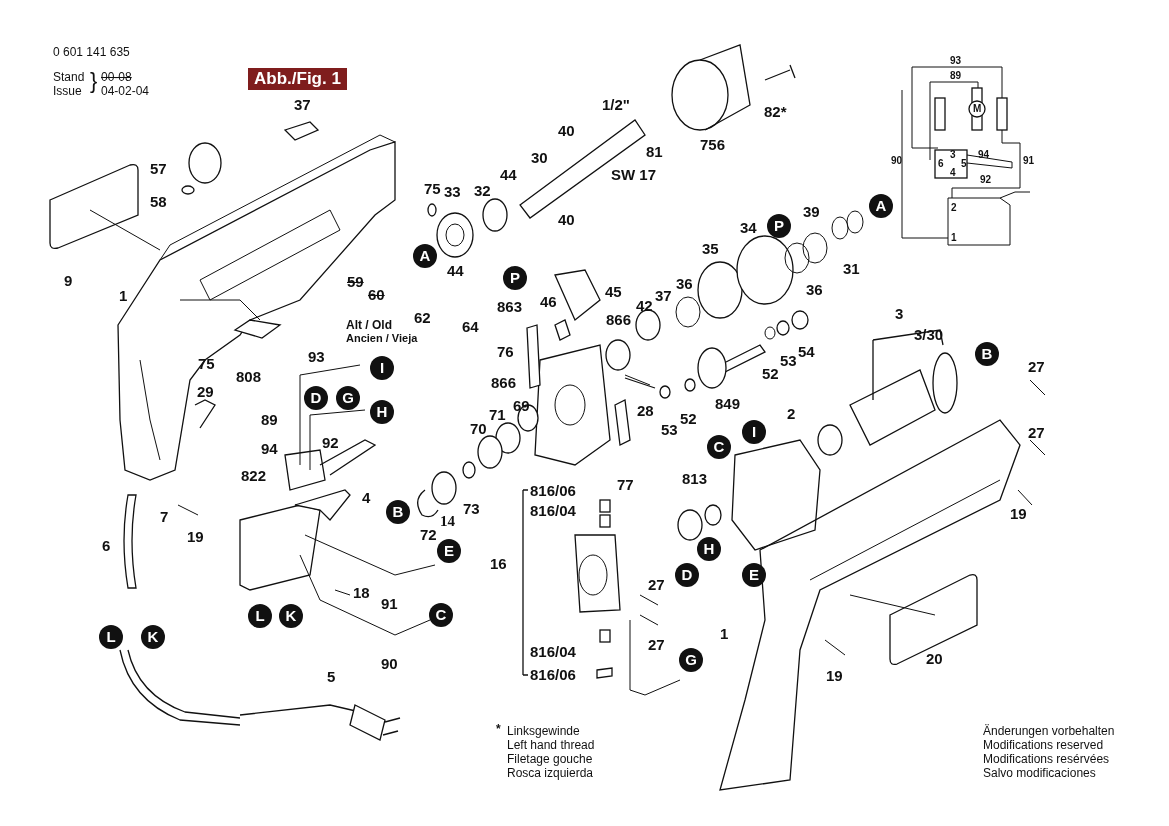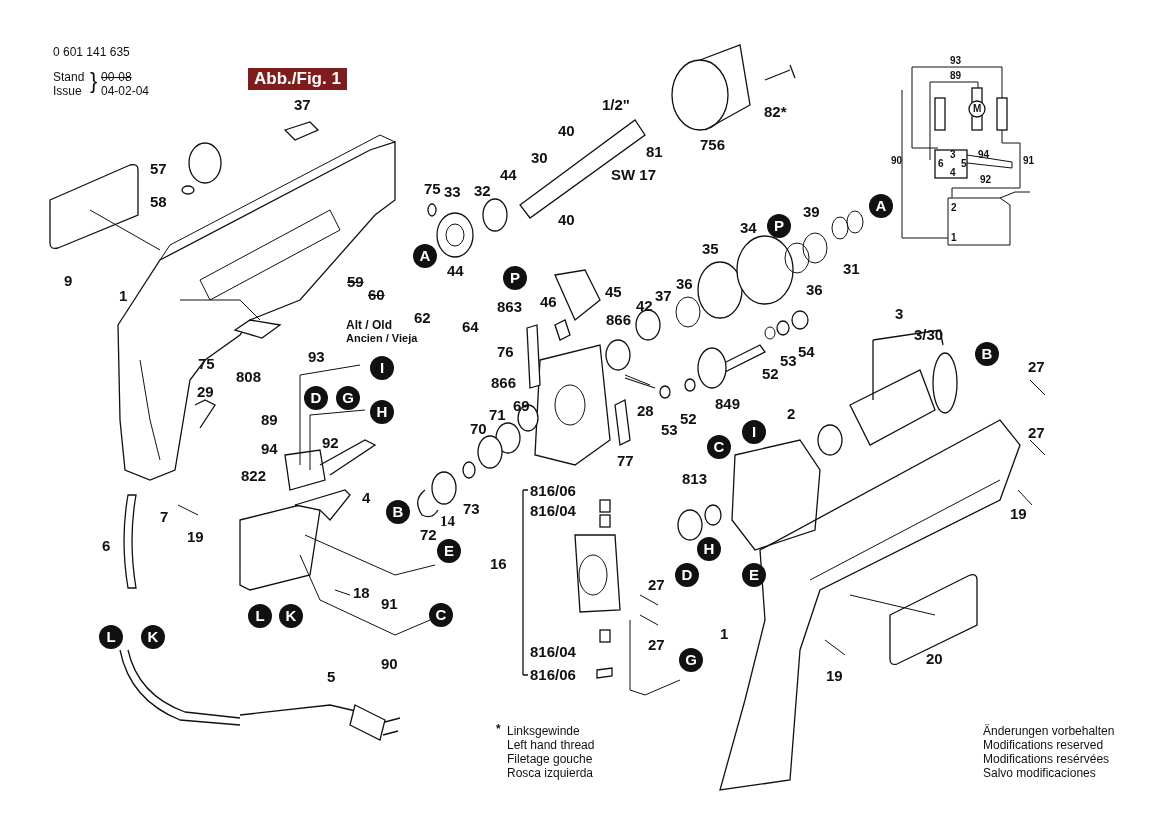--- a/index.html
+++ b/index.html
@@ -230,21 +230,21 @@
 <div class="lbl" style="left:740px;top:219px;">34</div>
 <div class="lbl" style="left:803px;top:203px;">39</div>
 <div class="lbl" style="left:843px;top:260px;">31</div>
 <div class="lbl" style="left:637px;top:402px;">28</div>
 <div class="lbl" style="left:661px;top:421px;">53</div>
 <div class="lbl" style="left:680px;top:410px;">52</div>
 <div class="lbl" style="left:715px;top:395px;">849</div>
 <div class="lbl" style="left:762px;top:365px;">52</div>
 <div class="lbl" style="left:780px;top:352px;">53</div>
 <div class="lbl" style="left:798px;top:343px;">54</div>
-<div class="lbl" style="left:617px;top:452px;">77</div>
+<div class="lbl" style="left:617px;top:476px;">77</div>
 <div class="lbl" style="left:513px;top:397px;">69</div>
 <div class="lbl" style="left:489px;top:406px;text-align:right;">71</div>
 <div class="lbl" style="left:470px;top:420px;">70</div>
 <div class="lbl" style="left:463px;top:500px;">73</div>
 <div class="lbl" style="left:440px;top:513px;font-family:Liberation Serif, serif;">14</div>
 <div class="lbl" style="left:420px;top:526px;">72</div>
 <div class="lbl" style="left:530px;top:482px;">816/06</div>
 <div class="lbl" style="left:530px;top:502px;">816/04</div>
 <div class="lbl" style="left:490px;top:555px;">16</div>
 <div class="lbl" style="left:530px;top:643px;">816/04</div>

